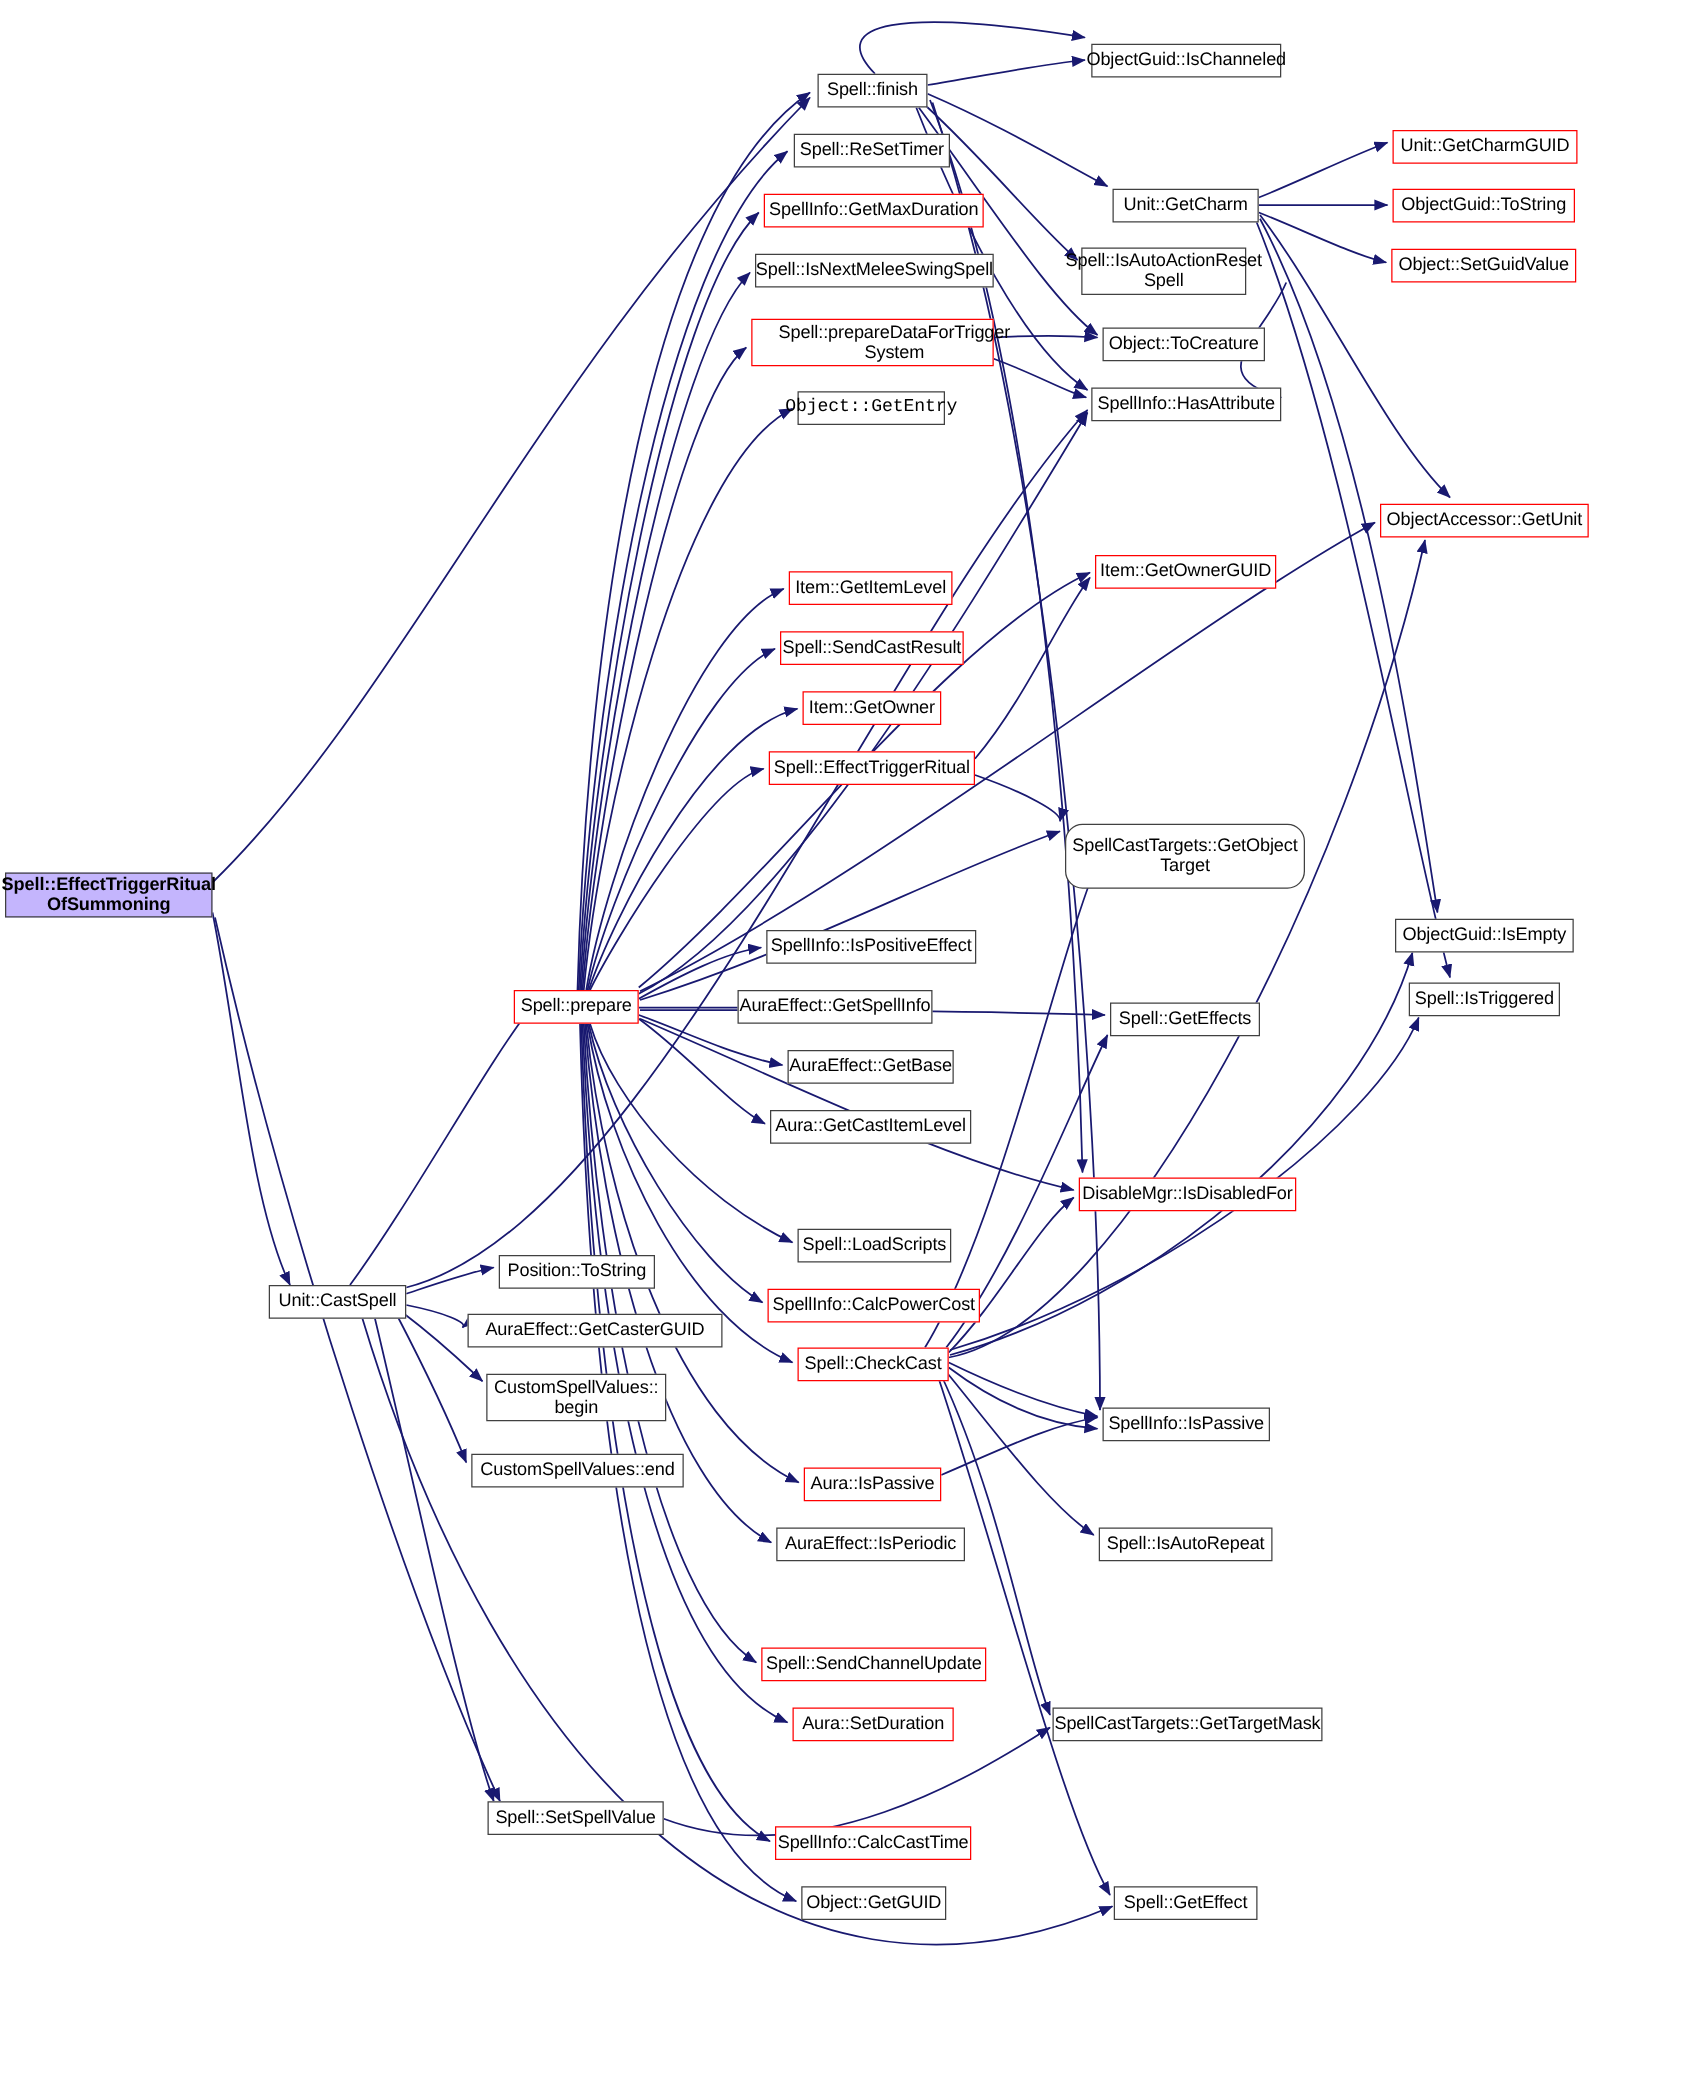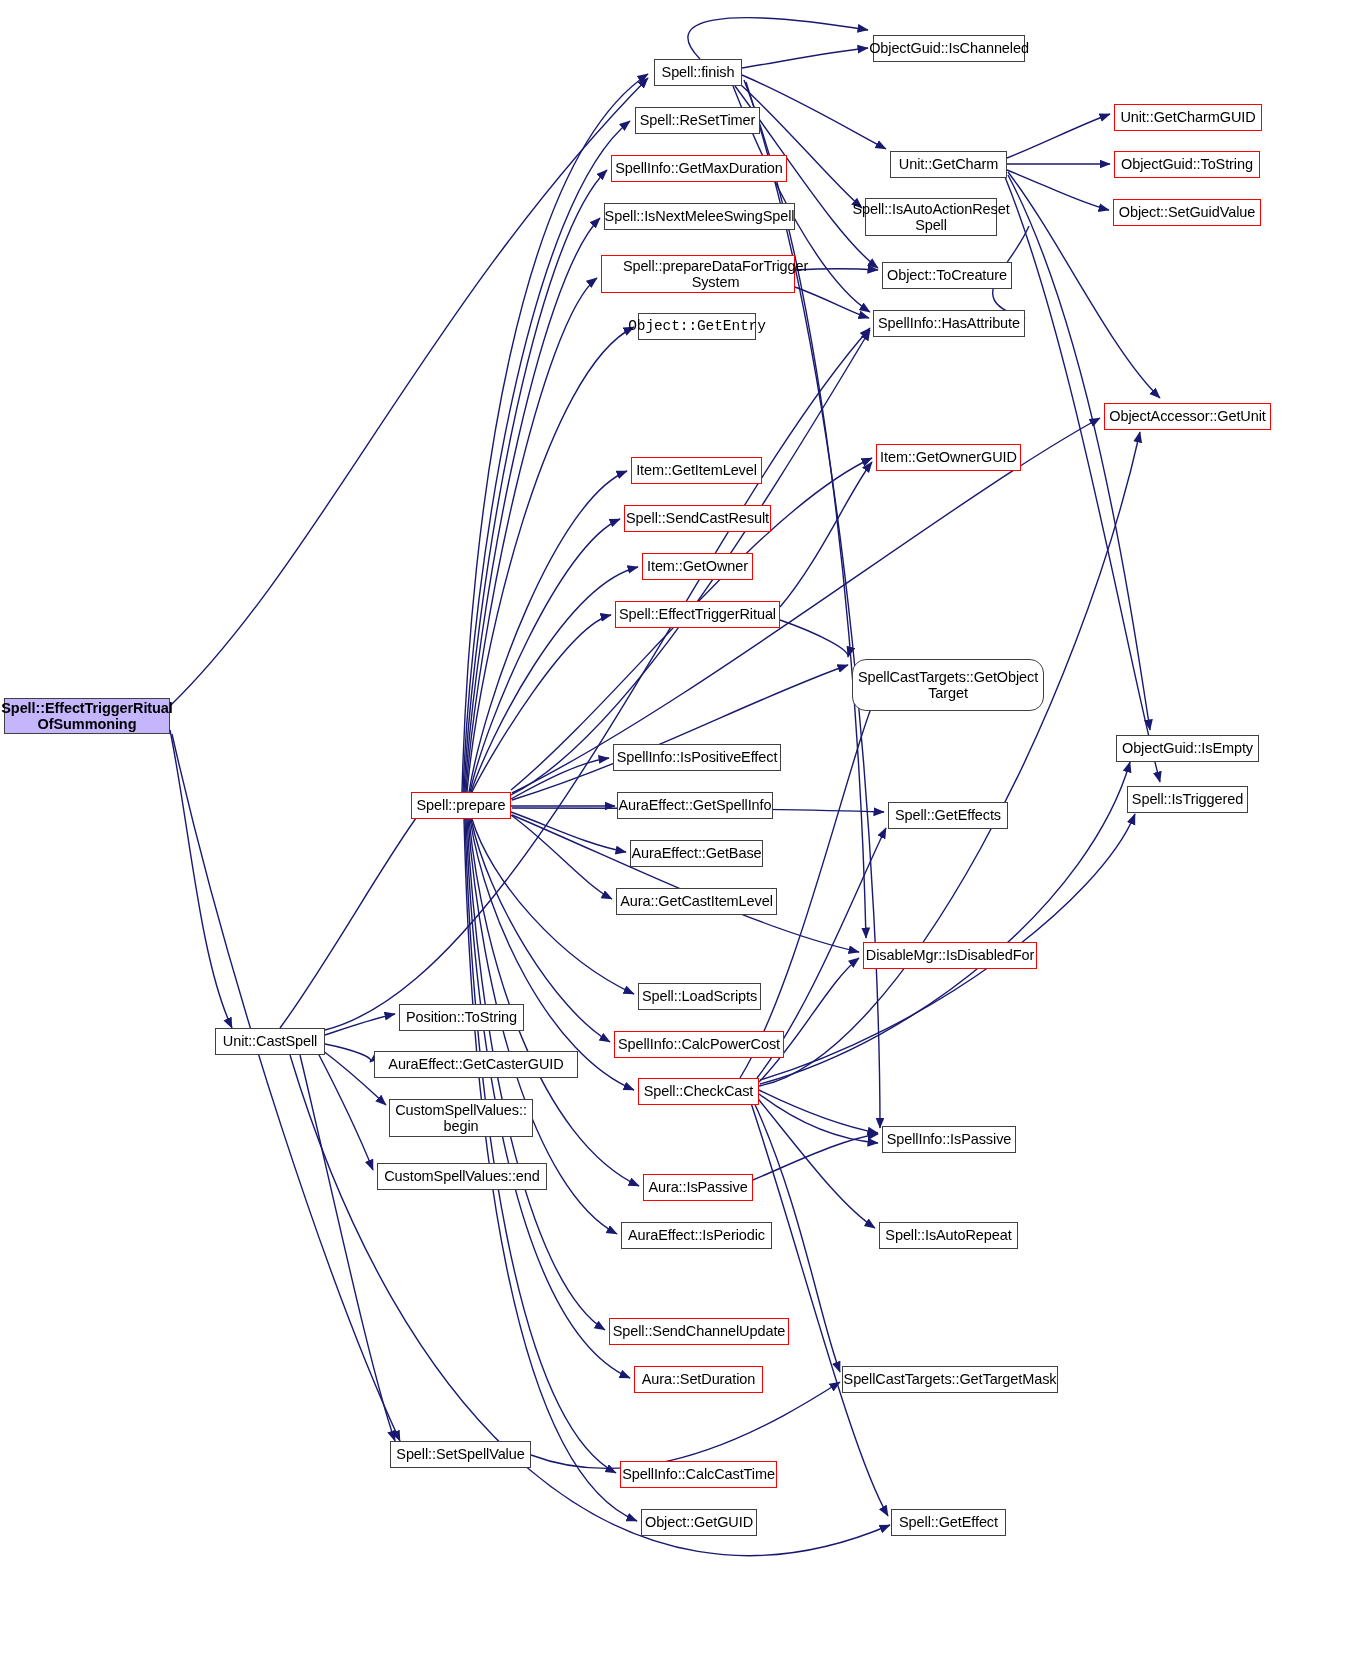--- a/index.html
+++ b/index.html
@@ -151,21 +151,21 @@
       <div class="node red" style="left: 611px; top: 155px; width: 176px; height: 27px;">SpellInfo::GetMaxDuration</div>
       <div class="node" style="left: 604px; top: 203px; width: 191px; height: 27px;">Spell::IsNextMeleeSwingSpell</div>
       <div class="node red" style="left: 601px; top: 255px; width: 194px; height: 38px; padding-left: 38px;">Spell::prepareDataForTrigger
 System</div>
       <div class="node" style="left: 638px; top: 313px; width: 118px; height: 27px; font-family: Liberation Mono, monospace;">Object::GetEntry</div>
       <div class="node red" style="left: 631px; top: 457px; width: 131px; height: 27px;">Item::GetItemLevel</div>
       <div class="node red" style="left: 624px; top: 505px; width: 147px; height: 27px;">Spell::SendCastResult</div>
       <div class="node red" style="left: 642px; top: 553px; width: 111px; height: 27px;">Item::GetOwner</div>
       <div class="node red" style="left: 615px; top: 601px; width: 165px; height: 27px;">Spell::EffectTriggerRitual</div>
       <div class="node" style="left: 613px; top: 744px; width: 168px; height: 27px;">SpellInfo::IsPositiveEffect</div>
-      <div class="node" style="left: 617px; top: 792px; width: 156px; height: 27px;">AuraEffect::GetSpellInfo</div>
+      <div class="node" style="left: 590px; top: 792px; width: 156px; height: 27px;">AuraEffect::GetSpellInfo</div>
       <div class="node" style="left: 630px; top: 840px; width: 133px; height: 27px;">AuraEffect::GetBase</div>
       <div class="node" style="left: 616px; top: 888px; width: 161px; height: 27px;">Aura::GetCastItemLevel</div>
       <div class="node" style="left: 638px; top: 983px; width: 123px; height: 27px;">Spell::LoadScripts</div>
       <div class="node red" style="left: 614px; top: 1031px; width: 170px; height: 27px;">SpellInfo::CalcPowerCost</div>
       <div class="node red" style="left: 638px; top: 1078px; width: 121px; height: 27px;">Spell::CheckCast</div>
       <div class="node red" style="left: 643px; top: 1174px; width: 110px; height: 27px;">Aura::IsPassive</div>
       <div class="node" style="left: 621px; top: 1222px; width: 151px; height: 27px;">AuraEffect::IsPeriodic</div>
       <div class="node red" style="left: 609px; top: 1318px; width: 180px; height: 27px;">Spell::SendChannelUpdate</div>
       <div class="node red" style="left: 634px; top: 1366px; width: 129px; height: 27px;">Aura::SetDuration</div>
       <div class="node red" style="left: 620px; top: 1461px; width: 157px; height: 27px;">SpellInfo::CalcCastTime</div>

